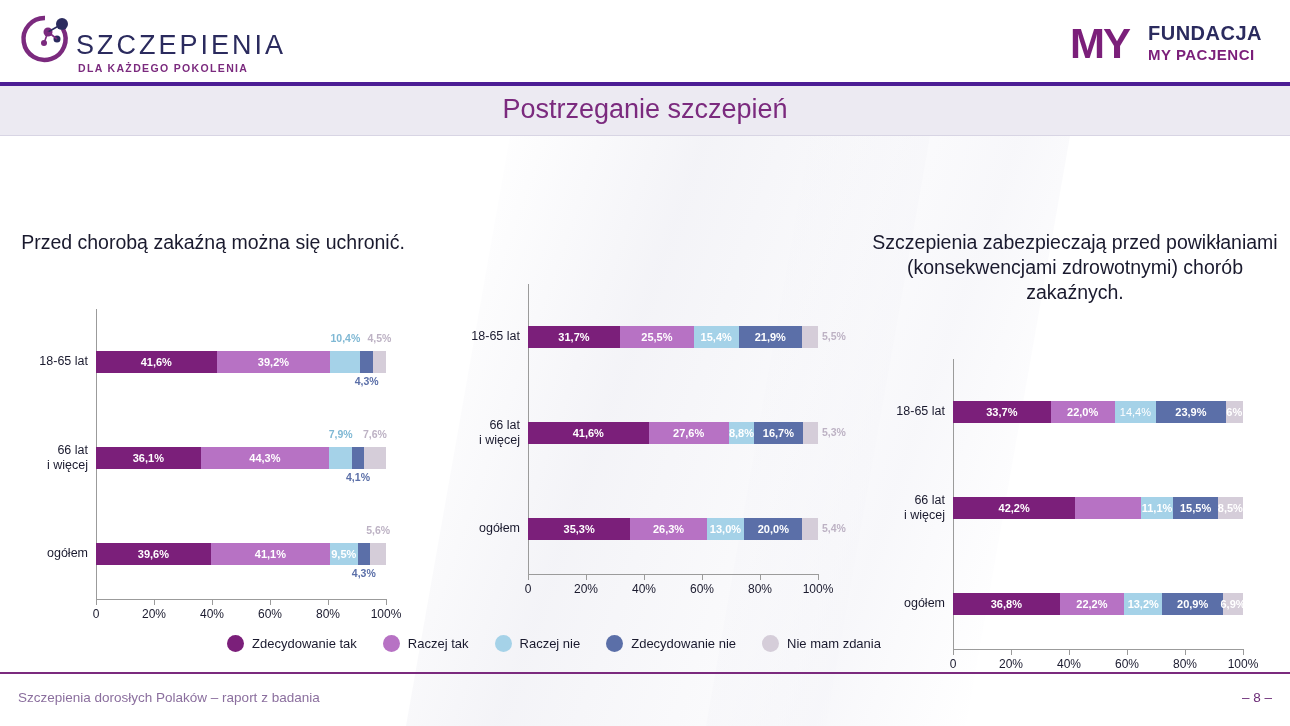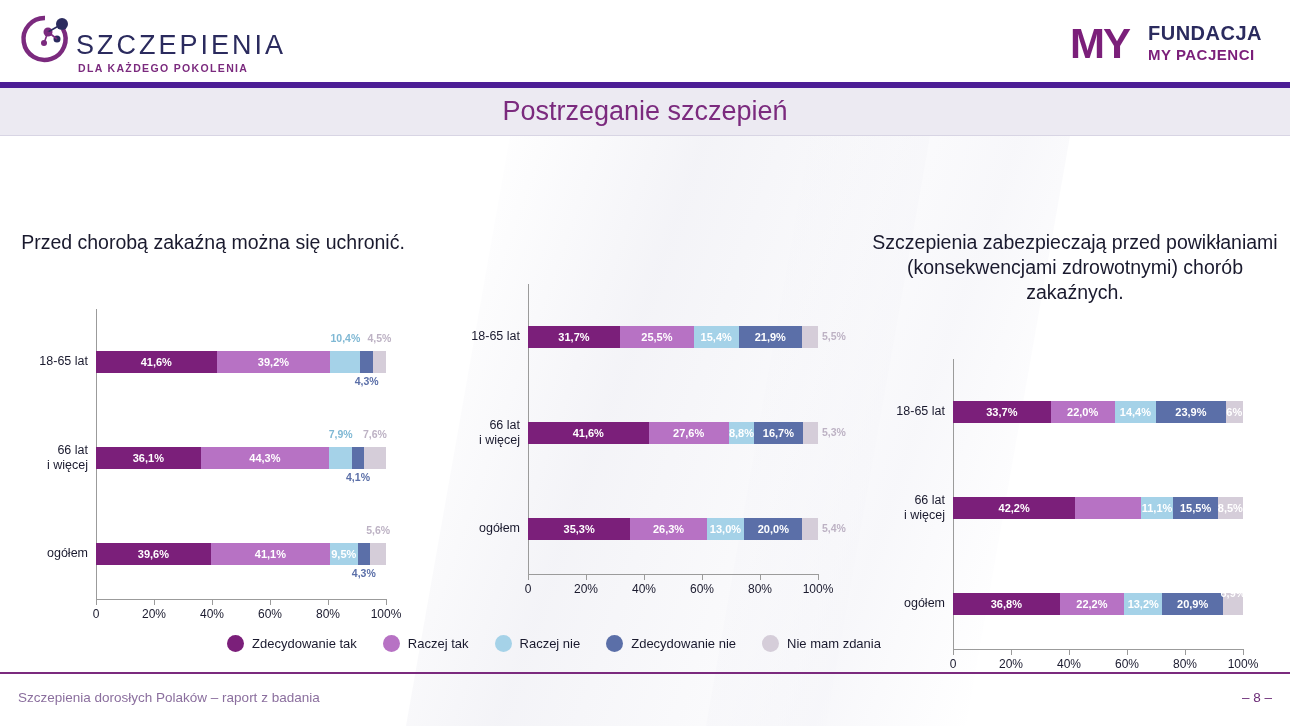--- a/index.html
+++ b/index.html
@@ -65,21 +65,21 @@
   }
   .logo-right .f2 {
     position: absolute; left: 78px; top: 32px;
     font-size: 15px; font-weight: 700; color: #7b1f7a; letter-spacing: 0.5px;
   }
 
   
   .title-band {
     position: absolute; left: 0; top: 82px; width: 1290px; height: 54px;
     background: #eceaf2;
-    border-top: 6px solid #4c1d95;
+    border-top: 4px solid #4c1d95;
     border-bottom: 1px solid #d8d5e4;
   }
   .title-band .t {
     position: absolute; left: 0; top: 8px; width: 100%;
     text-align: center; font-size: 27px; color: #7b2a7e; font-weight: 400;
   }
 
   
   .question {
     position: absolute; left: 0; top: 172px; width: 100%;
@@ -291,21 +291,21 @@
         <div class="tick" style="left: 320px; top: 331px;"></div>
         <div class="tick-label" style="left: 297px; top: 338px;">80%</div>
         <div class="tick" style="left: 378px; top: 331px;"></div>
         <div class="tick-label" style="left: 355px; top: 338px;">100%</div>
         <div class="cat-label" style="left: 0px; width: 80px; top: 85px;">18-65 lat</div>
         <div style="position: absolute; left: 88px; top: 82px; width: 97.73px; height: 22px; background: rgb(123, 31, 122);"></div>
         <div style="position: absolute; left: 88px; top: 82px; width: 97.73px; height: 22px; display: flex; align-items: center; justify-content: center; font-size: 11px; font-weight: 700; color: rgb(255, 255, 255); white-space: nowrap;">33,7%</div>
         <div style="position: absolute; left: 185.73px; top: 82px; width: 63.8px; height: 22px; background: rgb(183, 114, 196);"></div>
         <div style="position: absolute; left: 185.73px; top: 82px; width: 63.8px; height: 22px; display: flex; align-items: center; justify-content: center; font-size: 11px; font-weight: 700; color: rgb(255, 255, 255); white-space: nowrap;">22,0%</div>
         <div style="position: absolute; left: 249.53px; top: 82px; width: 41.76px; height: 22px; background: rgb(165, 210, 232);"></div>
-        <div style="position: absolute; left: 249.53px; top: 82px; width: 41.76px; height: 22px; display: flex; align-items: center; justify-content: center; font-size: 11px; font-weight: 700; color: rgb(255, 255, 255); white-space: nowrap;">14,4%</div>
+        <div style="position: absolute; left: 249.53px; top: 82px; width: 41.76px; height: 22px; display: flex; align-items: center; justify-content: center; font-size: 11px; font-weight: 400; color: rgb(255, 255, 255); white-space: nowrap;">14,4%</div>
         <div style="position: absolute; left: 291.29px; top: 82px; width: 69.31px; height: 22px; background: rgb(91, 111, 168);"></div>
         <div style="position: absolute; left: 291.29px; top: 82px; width: 69.31px; height: 22px; display: flex; align-items: center; justify-content: center; font-size: 11px; font-weight: 700; color: rgb(255, 255, 255); white-space: nowrap;">23,9%</div>
         <div style="position: absolute; left: 360.6px; top: 82px; width: 17.4px; height: 22px; background: rgb(213, 205, 217);"></div>
         <div style="position: absolute; left: 360.6px; top: 82px; width: 17.4px; height: 22px; display: flex; align-items: center; justify-content: center; font-size: 11px; font-weight: 700; color: rgb(255, 255, 255); white-space: nowrap;">6%</div>
         <div class="cat-label" style="left: 0px; width: 80px; top: 174px;">66 lat<br>i więcej</div>
         <div style="position: absolute; left: 88px; top: 178px; width: 122.38px; height: 22px; background: rgb(123, 31, 122);"></div>
         <div style="position: absolute; left: 88px; top: 178px; width: 122.38px; height: 22px; display: flex; align-items: center; justify-content: center; font-size: 11px; font-weight: 700; color: rgb(255, 255, 255); white-space: nowrap;">42,2%</div>
         <div style="position: absolute; left: 210.38px; top: 178px; width: 65.54px; height: 22px; background: rgb(183, 114, 196);"></div>
         <div style="position: absolute; left: 210.38px; top: 178px; width: 65.54px; height: 22px; display: flex; align-items: center; justify-content: center; font-size: 11px; font-weight: 700; color: rgb(255, 255, 255); white-space: nowrap; margin-top: 36px;">22,6%</div>
         <div style="position: absolute; left: 275.92px; top: 178px; width: 32.19px; height: 22px; background: rgb(165, 210, 232);"></div>
@@ -317,21 +317,21 @@
         <div class="cat-label" style="left: 0px; width: 80px; top: 277px;">ogółem</div>
         <div style="position: absolute; left: 88px; top: 274px; width: 106.72px; height: 22px; background: rgb(123, 31, 122);"></div>
         <div style="position: absolute; left: 88px; top: 274px; width: 106.72px; height: 22px; display: flex; align-items: center; justify-content: center; font-size: 11px; font-weight: 700; color: rgb(255, 255, 255); white-space: nowrap;">36,8%</div>
         <div style="position: absolute; left: 194.72px; top: 274px; width: 64.38px; height: 22px; background: rgb(183, 114, 196);"></div>
         <div style="position: absolute; left: 194.72px; top: 274px; width: 64.38px; height: 22px; display: flex; align-items: center; justify-content: center; font-size: 11px; font-weight: 700; color: rgb(255, 255, 255); white-space: nowrap;">22,2%</div>
         <div style="position: absolute; left: 259.1px; top: 274px; width: 38.28px; height: 22px; background: rgb(165, 210, 232);"></div>
         <div style="position: absolute; left: 259.1px; top: 274px; width: 38.28px; height: 22px; display: flex; align-items: center; justify-content: center; font-size: 11px; font-weight: 700; color: rgb(255, 255, 255); white-space: nowrap;">13,2%</div>
         <div style="position: absolute; left: 297.38px; top: 274px; width: 60.61px; height: 22px; background: rgb(91, 111, 168);"></div>
         <div style="position: absolute; left: 297.38px; top: 274px; width: 60.61px; height: 22px; display: flex; align-items: center; justify-content: center; font-size: 11px; font-weight: 700; color: rgb(255, 255, 255); white-space: nowrap;">20,9%</div>
         <div style="position: absolute; left: 357.99px; top: 274px; width: 20.01px; height: 22px; background: rgb(213, 205, 217);"></div>
-        <div style="position: absolute; left: 357.99px; top: 263px; width: 20.01px; height: 22px; display: flex; align-items: center; justify-content: center; font-size: 11px; font-weight: 700; color: rgb(255, 255, 255); white-space: nowrap;">6,9%</div>
+        <div style="position: absolute; left: 357.99px; top: 274px; width: 20.01px; height: 22px; display: flex; align-items: center; justify-content: center; font-size: 11px; font-weight: 700; color: rgb(255, 255, 255); white-space: nowrap;">6,9%</div>
       </div>
   </div>
 
   <div class="legend" id="legend">
       <div class="legend-item">
         <div class="legend-dot" style="background: rgb(123, 31, 122);"></div>
         <div class="legend-label">Zdecydowanie tak</div>
       </div>
       <div class="legend-item">
         <div class="legend-dot" style="background: rgb(183, 114, 196);"></div>

